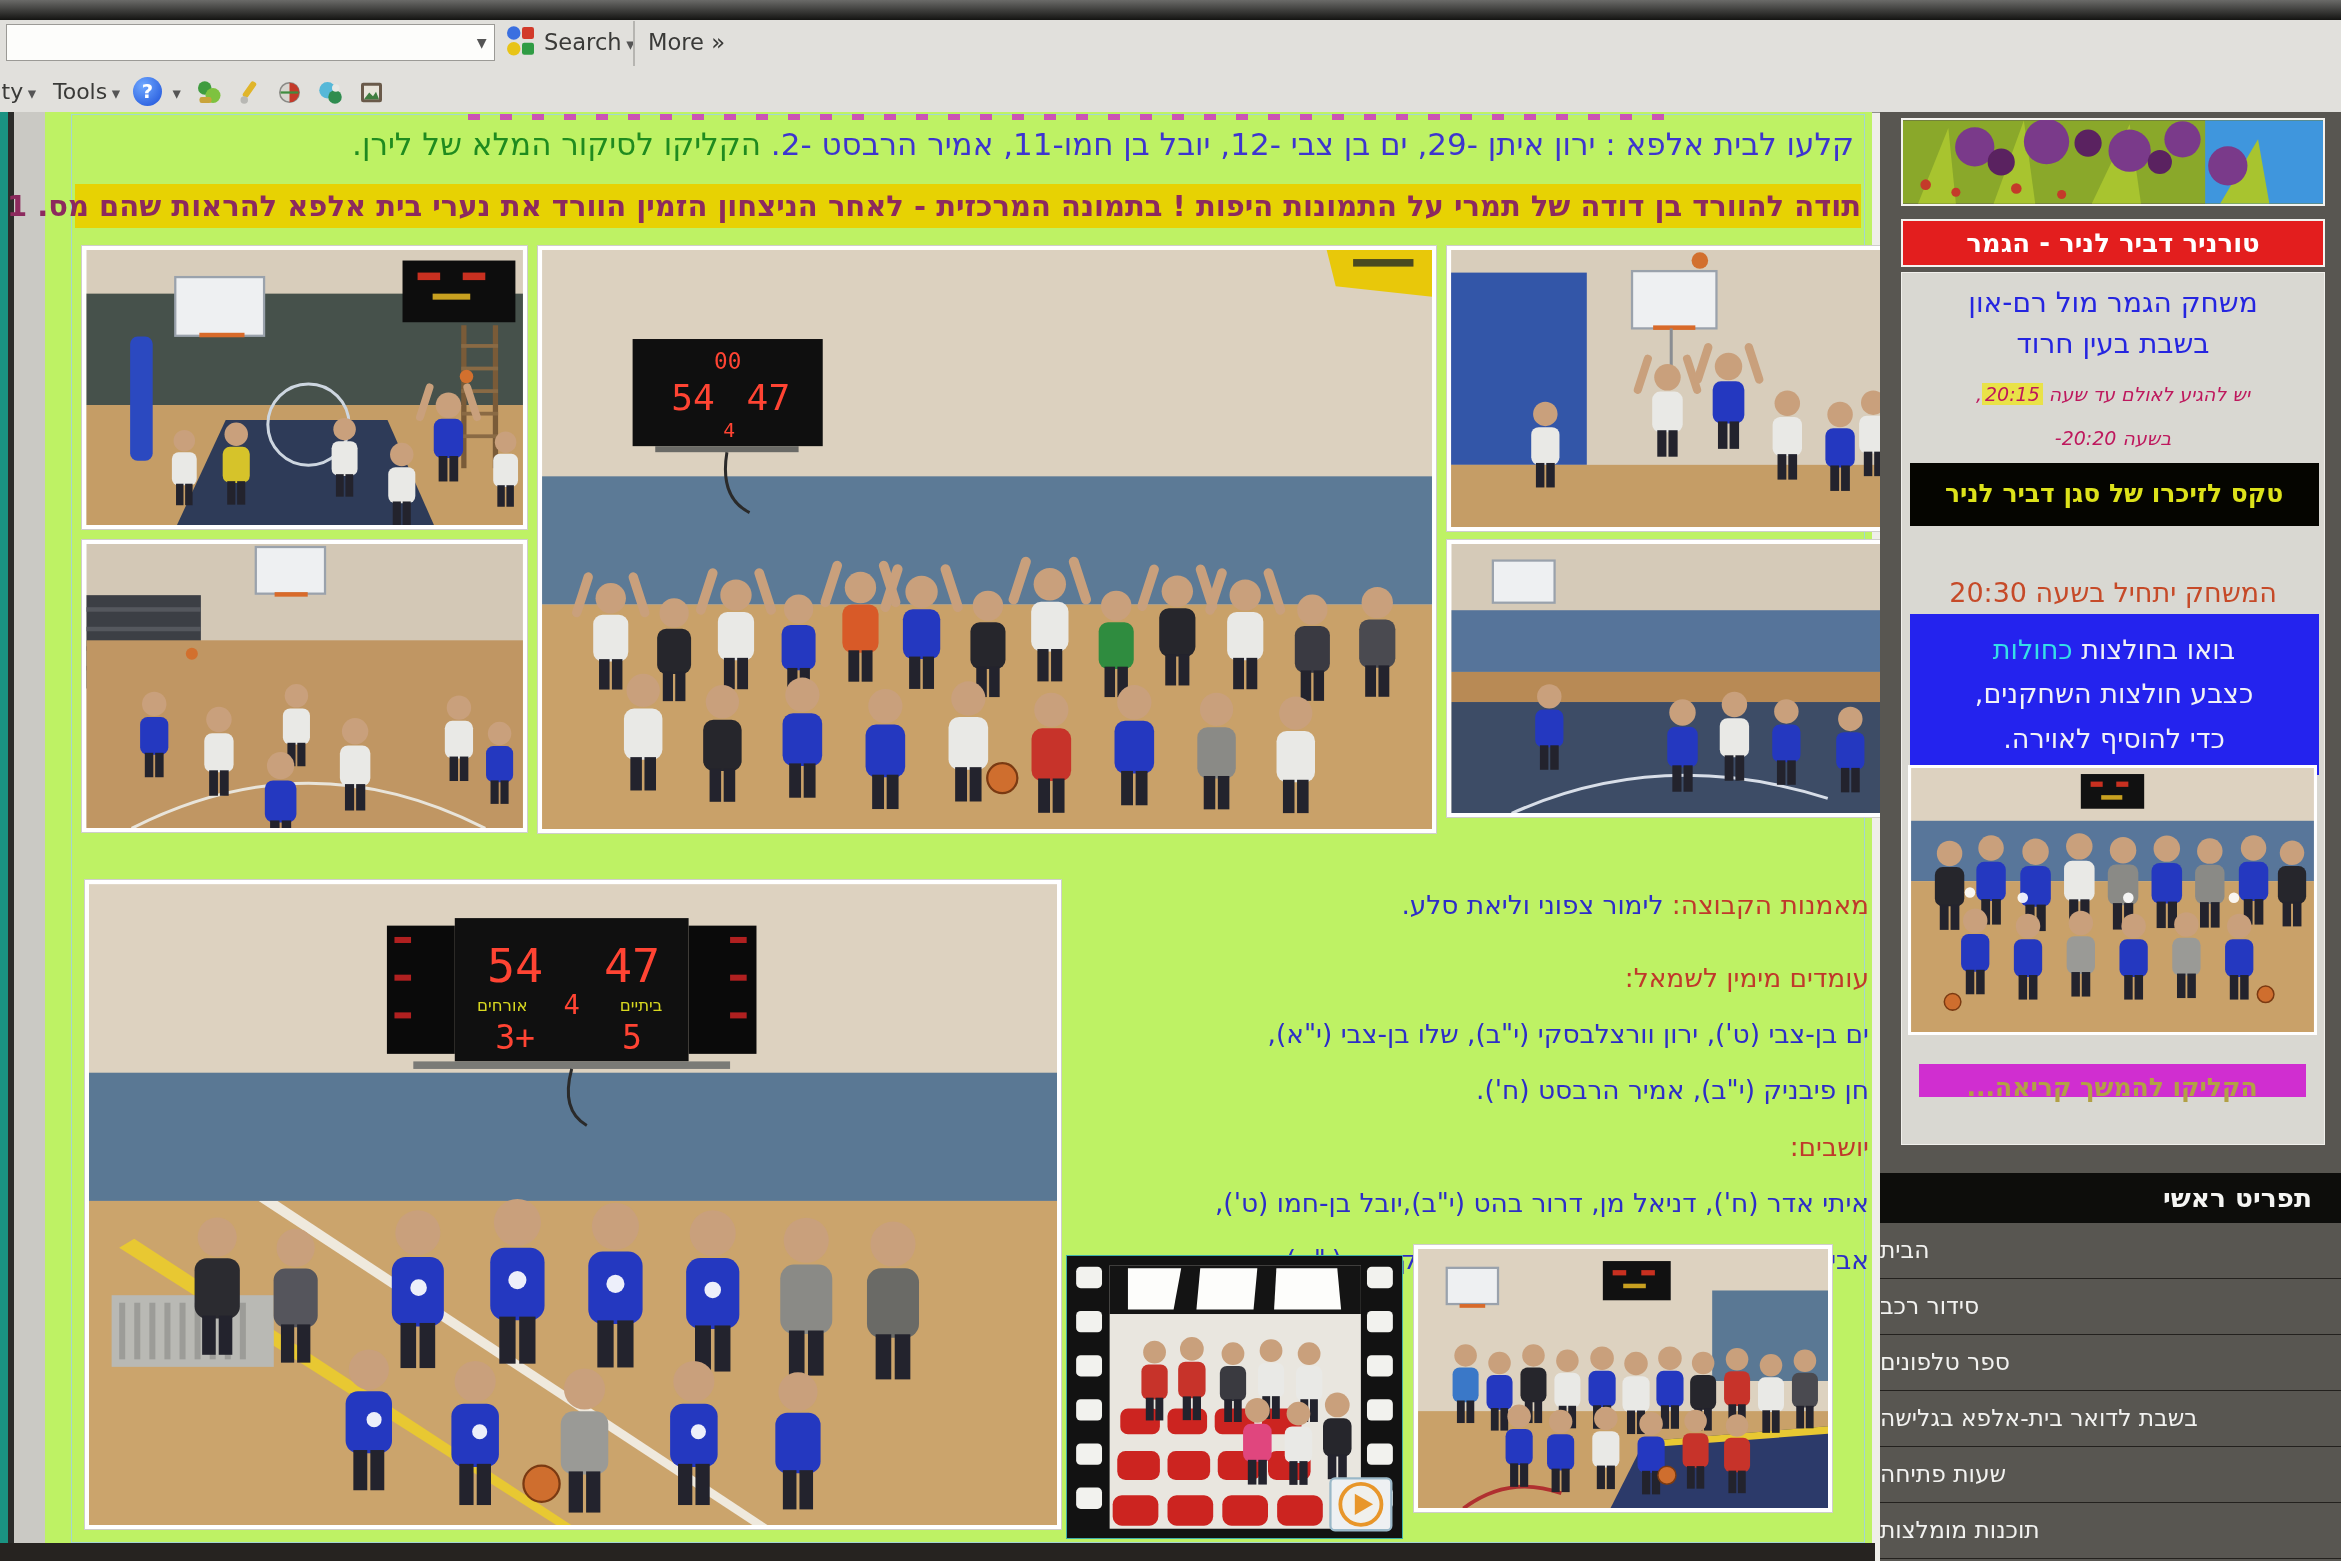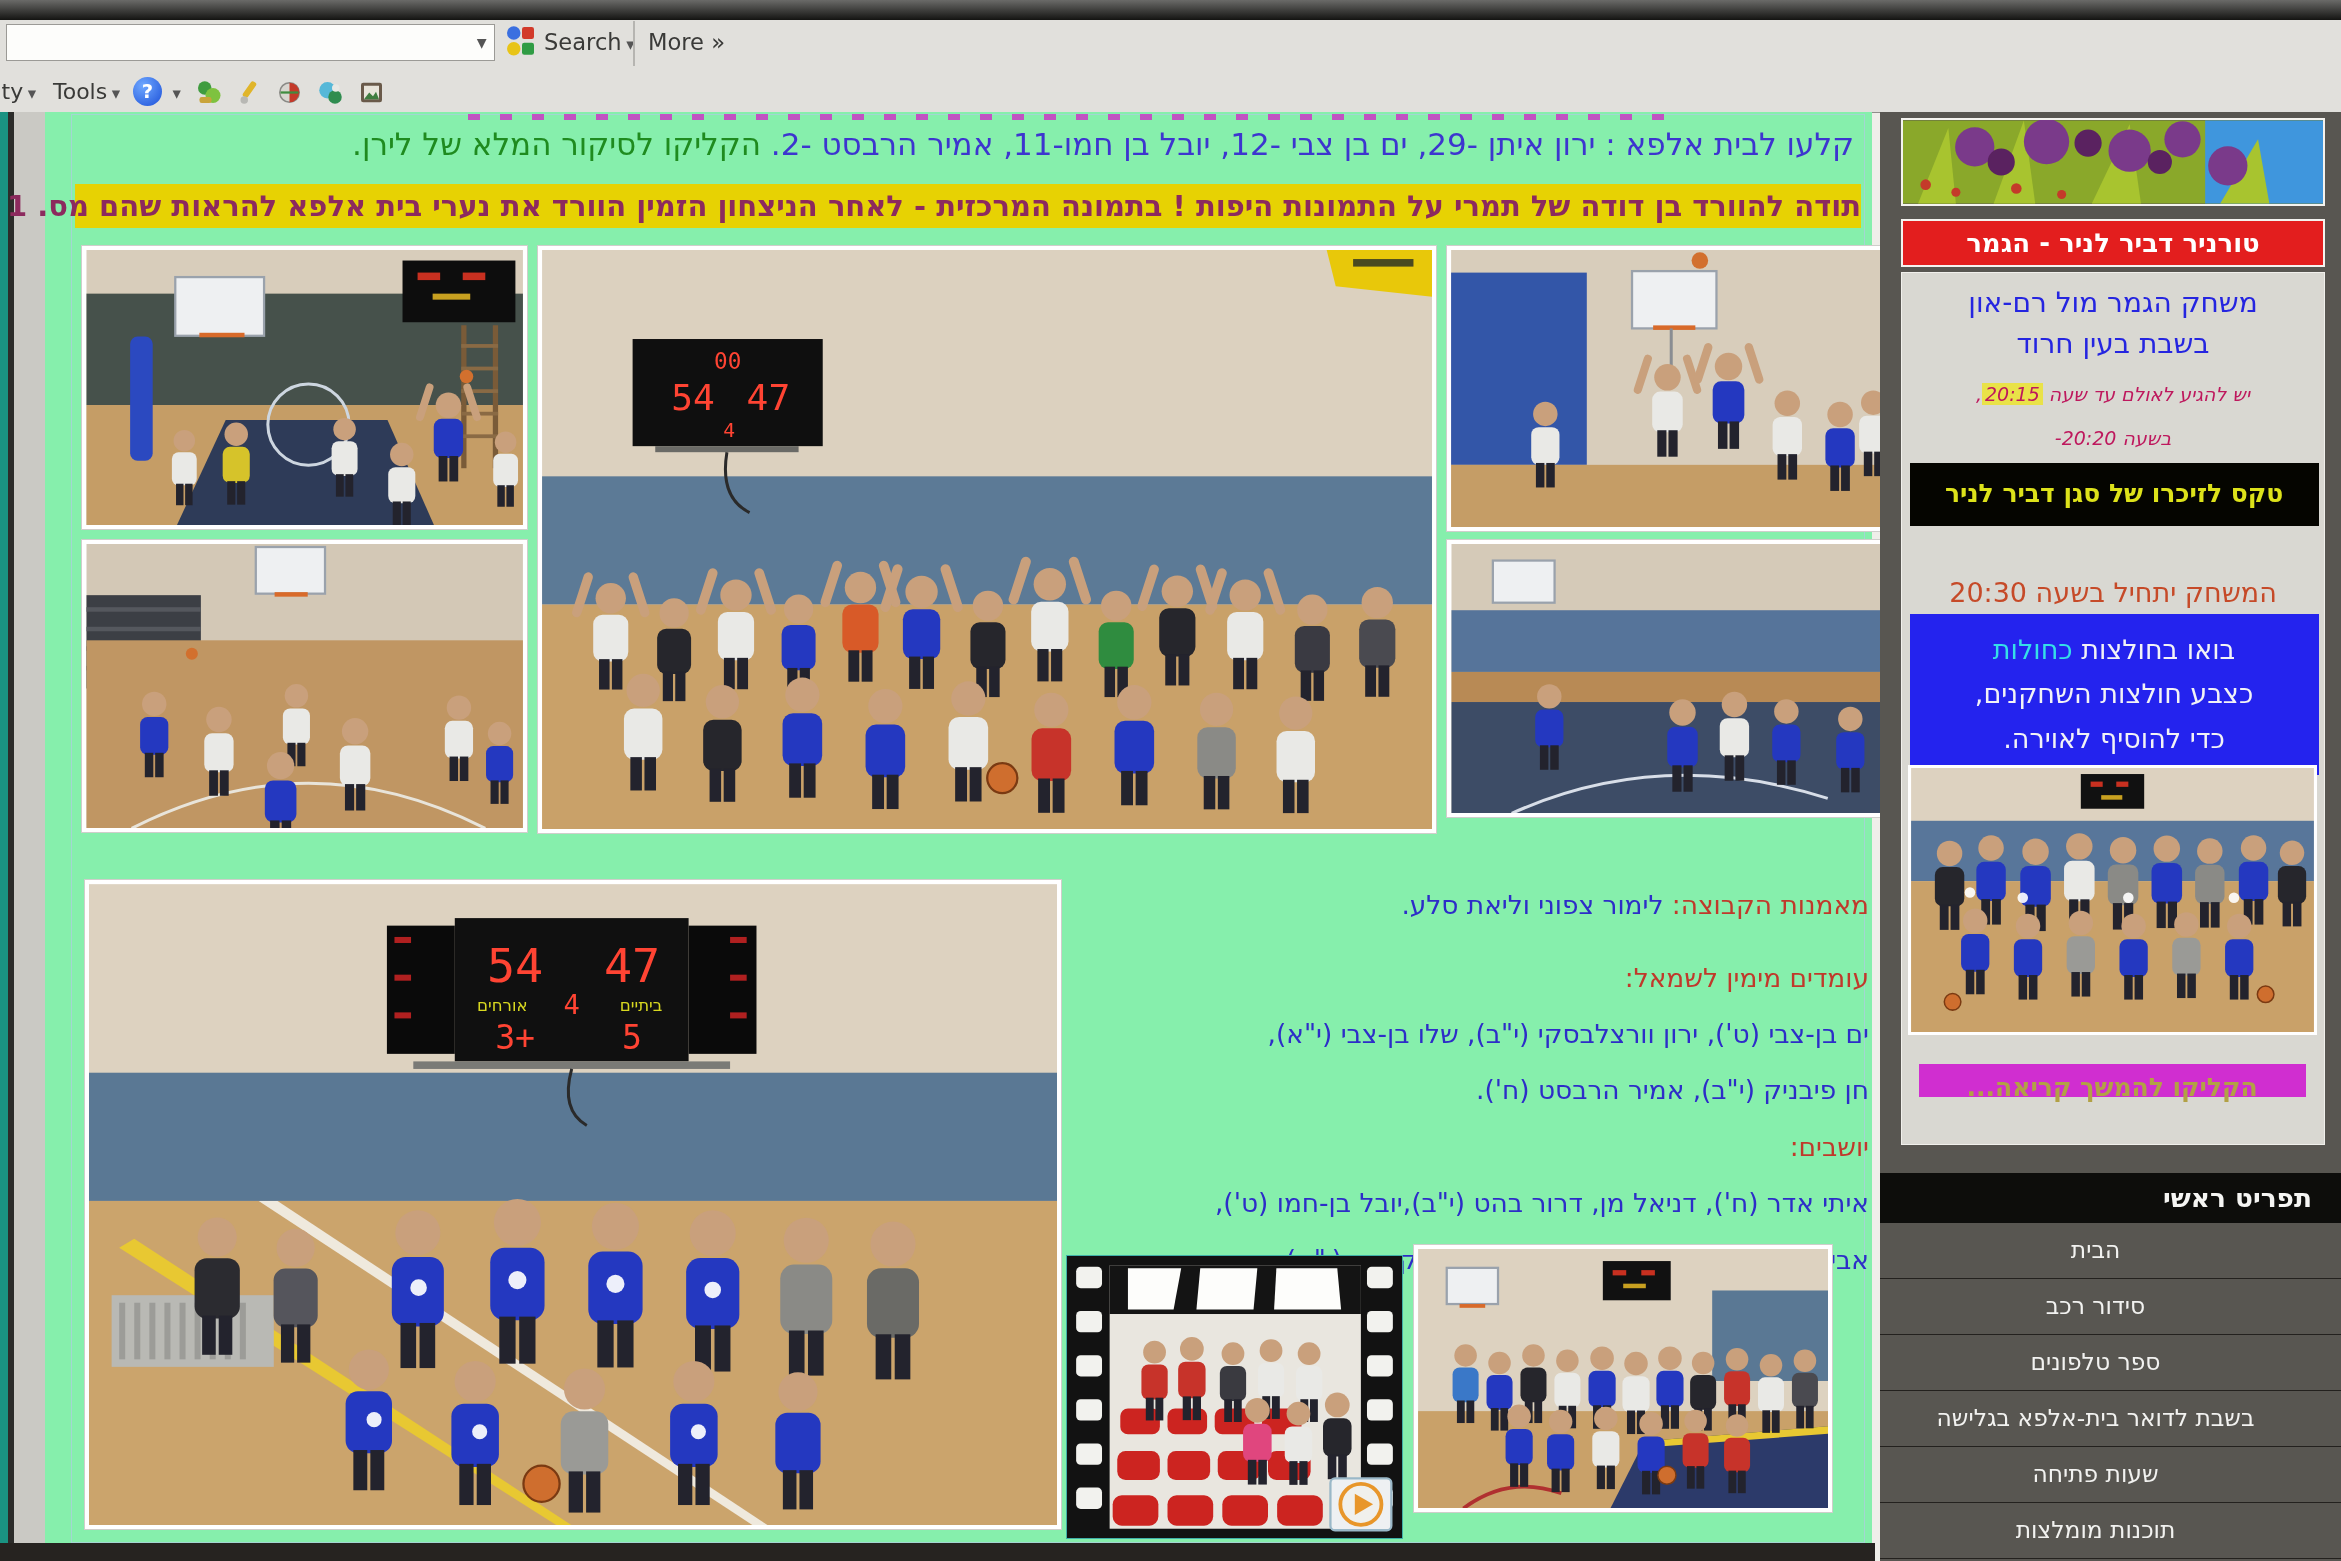--- a/index.html
+++ b/index.html
@@ -16,21 +16,21 @@
   .vdiv{left:633px;top:1.5px;width:1.5px;height:45px;background:#b6b5b1;}
   .row2{top:56px;height:35px;font-size:22px;color:#3a3a38;line-height:32px;}
   .caret{font-size:16.6px;color:#555;margin-left:4.5px;}
   .helpicon{width:29px;height:29px;border-radius:50%;background:radial-gradient(circle at 35% 30%,#6fa8ff,#1b4fd8);
     color:#fff;font-weight:bold;text-align:center;line-height:29px;font-size:19.6px;}
   .mini-ic{width:27px;height:27px;border-radius:4.5px;}
   
   .edge-teal{left:0;top:112px;width:7.5px;height:1450px;background:#1a9382;}
   .edge-dark{left:7.5px;top:112px;width:6px;height:1450px;background:#2c2c2a;}
   .edge-gray{left:13.6px;top:112px;width:32px;height:1450px;background:#cac9c4;}
-  .page{left:45px;top:112px;width:1827px;height:1434px;background:#86efac;}
+  .page{left:45px;top:112px;width:1827px;height:1434px;background:#bef264;}
   .content-frame{left:26px;top:1.5px;width:1792px;height:1427px;border:1.5px solid #a3d6d2;}
   .clipped-line{left:423px;top:1.5px;width:1208px;height:6px;
     background:repeating-linear-gradient(90deg,#cf2cc6 0 12px,transparent 12px 32px);opacity:.8;}
   .headline{left:35px;top:13.6px;width:1774px;direction:rtl;text-align:right;font-size:31px;
     color:#3d35cf;white-space:nowrap;}
   .headline .lnk{color:#1f8b1f;}
   .banner-yellow{left:30px;top:72px;width:1786px;height:44px;background:#e7d203;color:#8c2a5e;
     direction:rtl;text-align:left;font-size:29px;font-weight:bold;line-height:44px;white-space:nowrap;}
   
   .ph{background:#fff;border:0.8px solid #cfcecb;padding:3.8px;box-sizing:border-box;}
@@ -58,21 +58,21 @@
   .p-orange{color:#c64a28;font-size:27px;}
   .bluebox{left:7.5px;width:403px;background:#2423ee;color:#f2f2f6;font-size:27px;
     padding:13.6px 3px;line-height:1.65;}
   .cyan{color:#35dfe8;}
   .magenta-link{left:16.6px;width:387px;height:33px;background:#d02ed0;color:#b2a145;font-weight:bold;
     font-size:25px;line-height:47px;text-align:center;direction:rtl;}
   .menu-header{left:0;top:1061px;width:462px;height:50px;background:#0d0d0b;color:#f5f5f3;
     font-size:26.4px;font-weight:bold;line-height:50px;text-align:right;padding-right:30px;box-sizing:border-box;direction:rtl;}
   .menu{left:0;top:1111px;width:462px;}
   .menu-item{height:56px;line-height:54px;border-bottom:1.5px solid #23211e;color:#f2f2f0;
-    font-size:23.4px;text-align:center;padding-right:31px;box-sizing:border-box;direction:rtl;}
+    font-size:23.4px;text-align:left;padding-right:31px;box-sizing:border-box;direction:rtl;}
   .bezel-bottom{left:0;top:1543px;width:1875px;height:18px;background:#262320;}
 </style>
 </head>
 <body>
 
 <svg width="0" height="0" style="position:absolute">
   <defs>
     <g id="pp">
       <circle cx="10" cy="7" r="6.5" fill="#c9a07c"></circle>
       <rect x="2.5" y="14" width="15" height="20" rx="4" fill="currentColor"></rect>

